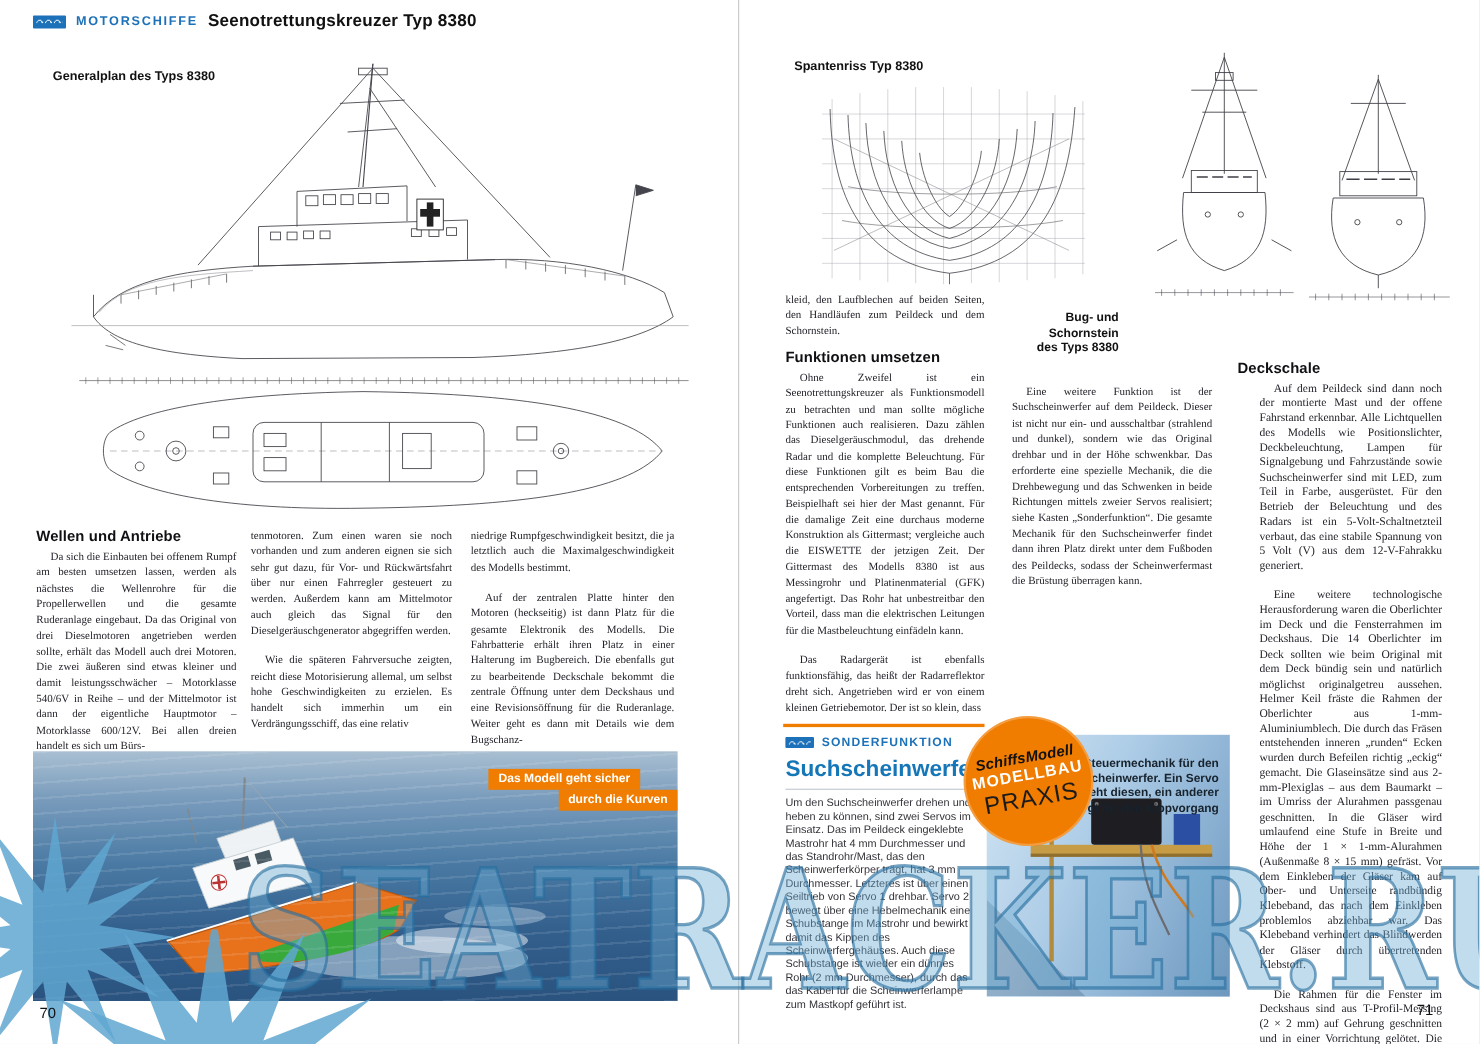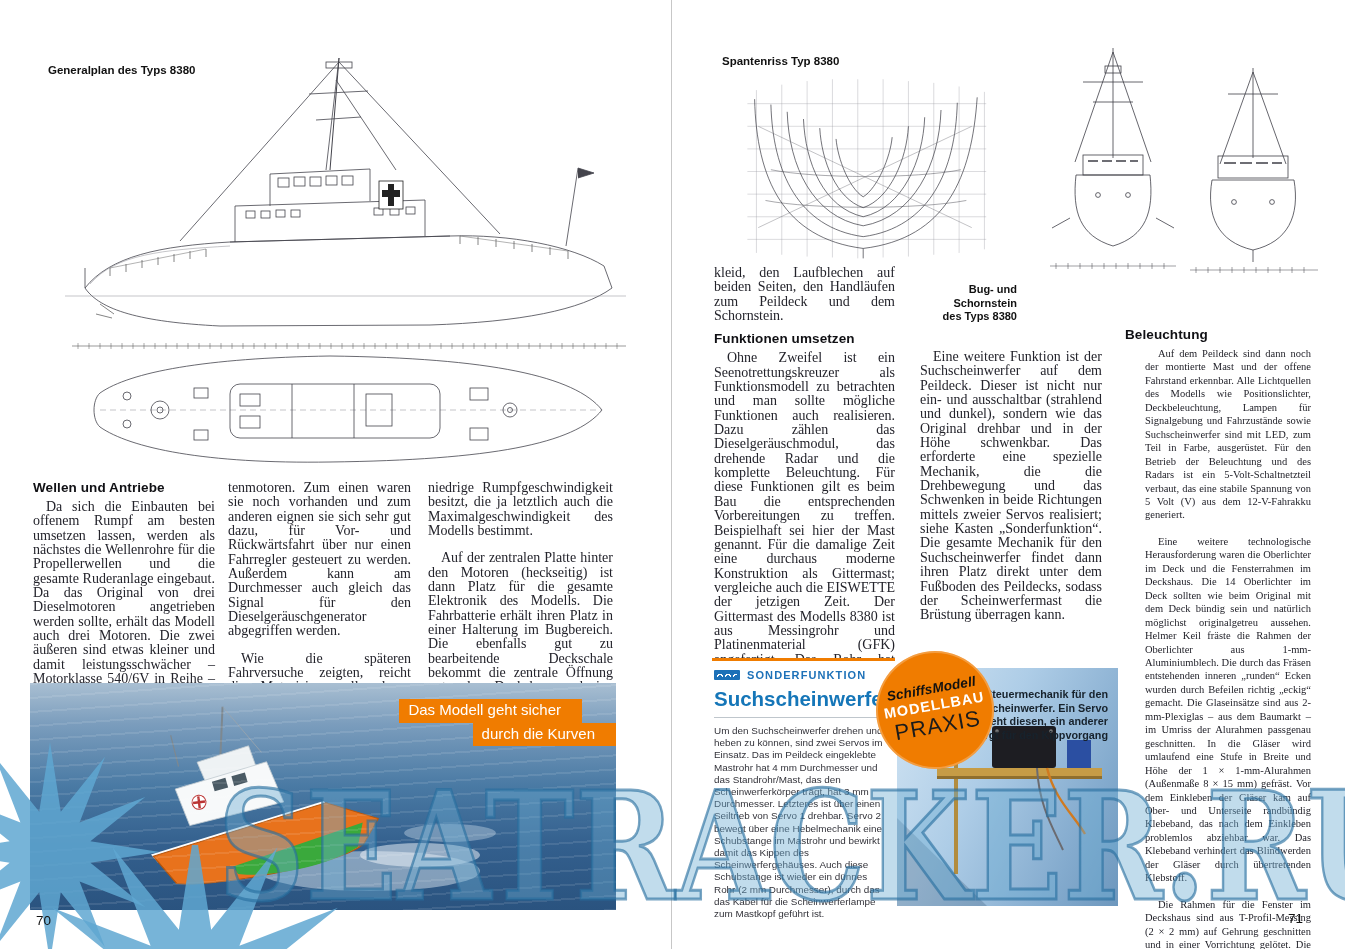--- a/index.html
+++ b/index.html
@@ -13,35 +13,35 @@
   .wave-badge::before{content:"";position:absolute;left:3px;right:3px;top:4px;height:3px;
       background:
         radial-gradient(circle at 3px 3px, transparent 2px, #fff 2px, #fff 3px, transparent 3px);
       background-size:8px 6px;background-repeat:repeat-x;}
   .kicker{color:#1d71b8;font-weight:bold;font-size:11.5px;letter-spacing:1.6px;}
   .head-title{color:#111;font-weight:bold;font-size:15.5px;letter-spacing:.2px;}
 
   .plan-label{font-weight:bold;font-size:11.5px;color:#111;z-index:5;}
 
   
-  .serif{font-family:"Liberation Serif",serif;font-size:14px;line-height:14.35px;
+  .serif{font-family:"Liberation Serif",serif;font-size:10px;line-height:14.35px;
          text-align:justify;color:#23232b;}
   .serif p{margin:0 0 0 0;}
   .serif p.sp{margin-top:13px;}
   .serif p.ind{text-indent:13px;}
   .col-h{font-family:"Liberation Sans",sans-serif;font-weight:bold;font-size:13.5px;
          color:#101014;margin:0 0 5px 0;letter-spacing:.1px;}
 
   
   .sea-photo{background:linear-gradient(180deg,#a9bfd2 0%,#7b9dbd 18%,#4a7aa4 45%,#335f8d 72%,#2a537f 100%);
              overflow:hidden;}
   .sea-streaks{position:absolute;inset:0;background:repeating-linear-gradient(
       176deg, rgba(255,255,255,.10) 0 2px, rgba(255,255,255,0) 2px 14px);}
-  .cap-box{display:inline-block;background:#f07c00;color:#fff;font-weight:normal;
-           font-size:15px;line-height:1.1;padding:3px 21px 4px 9px;white-space:nowrap;}
+  .cap-box{display:inline-block;background:#f07c00;color:#fff;font-weight:bold;
+           font-size:11px;line-height:1.1;padding:3px 9px 4px 9px;white-space:nowrap;}
   .cap-wrap{position:absolute;top:16px;right:0;display:flex;flex-direction:column;align-items:flex-end;z-index:6;}
   .cap-wrap .l1{margin-right:34px;}
 
   .pagenum{font-weight:normal;font-size:13.5px;color:#111;z-index:45;}
 
   
   .gutter{left:671px;top:0;width:1px;height:949px;background:#c7c7c7;}
 
   
   .bugheck{width:92px;text-align:right;font-weight:bold;font-size:11px;line-height:13.5px;color:#111;}
@@ -75,20 +75,25 @@
      font-family:"DejaVu Serif",serif;font-weight:800;font-size:150px;letter-spacing:1px;
      transform:scaleX(.80);transform-origin:left top;
      color:rgba(108,172,210,.42);-webkit-text-stroke:3px rgba(38,110,158,.62);}
   .wm-star{z-index:40;pointer-events:none;}
 </style>
 </head>
 <body>
 
 <div class="page">
 
+  <div class="abs kicker-row" style="left:30px;top:11px;">
+    <span class="wave-badge"></span>
+    <span class="kicker">MOTORSCHIFFE</span>
+    <span class="head-title">Seenotrettungskreuzer Typ 8380</span>
+  </div>
 
   <div class="abs plan-label" style="left:48px;top:64px;">Generalplan des Typs 8380</div>
 
   <svg class="abs" style="left:30px;top:38px;" width="612" height="435" viewBox="0 0 612 435">
     <g stroke="#44444c" stroke-width="0.8" fill="none">
 
       <line x1="300" y1="132" x2="309" y2="20" stroke-width="1"></line>
       <line x1="309" y1="20" x2="296" y2="132"></line>
       <line x1="279" y1="56" x2="338" y2="53"></line>
       <line x1="286" y1="82" x2="331" y2="79"></line>
@@ -163,21 +168,21 @@
     </g>
   </svg>
 
   <div class="abs" style="left:33px;top:480px;width:182px;">
     <div class="col-h">Wellen und Antriebe</div>
     <div class="serif">
         <p class="ind">Da sich die Einbauten bei offenem Rumpf am besten umsetzen lassen, werden als nächstes die Wellenrohre für die Propellerwellen und die gesamte Ruderanlage eingebaut. Da das Original von drei Dieselmotoren angetrieben werden sollte, erhält das Modell auch drei Motoren. Die zwei äußeren sind etwas kleiner und damit leistungsschwächer – Motorklasse 540/6V in Reihe – und der Mittelmotor ist dann der eigentliche Hauptmotor – Motorklasse 600/12V. Bei allen dreien handelt es sich um Bürs-</p>
       </div>
   </div>
   <div class="abs serif" style="left:228px;top:481px;width:183px;">
-    <p>tenmotoren. Zum einen waren sie noch vorhanden und zum anderen eignen sie sich sehr gut dazu, für Vor- und Rückwärtsfahrt über nur einen Fahrregler gesteuert zu werden. Außerdem kann am Durchmesser auch gleich das Signal für den Dieselgeräuschgenerator abgegriffen werden.</p>
+    <p>tenmotoren. Zum einen waren sie noch vorhanden und zum anderen eignen sie sich sehr gut dazu, für Vor- und Rückwärtsfahrt über nur einen Fahrregler gesteuert zu werden. Außerdem kann am Mittelmotor auch gleich das Signal für den Dieselgeräuschgenerator abgegriffen werden.</p>
     <p class="sp ind">Wie die späteren Fahrversuche zeigten, reicht diese Motorisierung allemal, um selbst hohe Geschwindigkeiten zu erzielen. Es handelt sich immerhin um ein Verdrängungsschiff, das eine relativ</p>
   </div>
   <div class="abs serif" style="left:428px;top:481px;width:185px;">
     <p>niedrige Rumpfgeschwindigkeit besitzt, die ja letztlich auch die Maximalgeschwindigkeit des Modells bestimmt.</p>
     <p class="sp ind">Auf der zentralen Platte hinter den Motoren (heckseitig) ist dann Platz für die gesamte Elektronik des Modells. Die Fahrbatterie erhält ihren Platz in einer Halterung im Bugbereich. Die ebenfalls gut zu bearbeitende Deckschale bekommt die zentrale Öffnung unter dem Deckshaus und eine Revisionsöffnung für die Ruderanlage. Weiter geht es dann mit Details wie dem Bugschanz-</p>
   </div>
 
   <div class="abs sea-photo" style="left:30px;top:683px;width:586px;height:227px;">
     <div class="sea-streaks"></div>
     <svg width="586" height="227" viewBox="0 0 586 227">
@@ -286,21 +291,21 @@
       <p class="ind">Ohne Zweifel ist ein Seenotrettungskreuzer als Funktionsmodell zu betrachten und man sollte mögliche Funktionen auch realisieren. Dazu zählen das Dieselgeräuschmodul, das drehende Radar und die komplette Beleuchtung. Für diese Funktionen gilt es beim Bau die entsprechenden Vorbereitungen zu treffen. Beispielhaft sei hier der Mast genannt. Für die damalige Zeit eine durchaus moderne Konstruktion als Gittermast; vergleiche auch die EISWETTE der jetzigen Zeit. Der Gittermast des Modells 8380 ist aus Messingrohr und Platinenmaterial (GFK) angefertigt. Das Rohr hat unbestreitbar den Vorteil, dass man die elektrischen Leitungen für die Mastbeleuchtung einfädeln kann.</p>
       <p class="sp ind">Das Radargerät ist ebenfalls funktionsfähig, das heißt der Radarreflektor dreht sich. Angetrieben wird er von einem kleinen Getriebemotor. Der ist so klein, dass</p>
     </div>
   </div>
 
   <div class="abs serif" style="left:920px;top:337px;width:182px;">
     <p class="sp ind">Eine weitere Funktion ist der Suchscheinwerfer auf dem Peildeck. Dieser ist nicht nur ein- und ausschaltbar (strahlend und dunkel), sondern wie das Original drehbar und in der Höhe schwenkbar. Das erforderte eine spezielle Mechanik, die die Drehbewegung und das Schwenken in beide Richtungen mittels zweier Servos realisiert; siehe Kasten „Sonderfunktion“. Die gesamte Mechanik für den Suchscheinwerfer findet dann ihren Platz direkt unter dem Fußboden des Peildecks, sodass der Scheinwerfermast die Brüstung überragen kann.</p>
   </div>
 
   <div class="abs" style="left:1125px;top:327px;width:186px;">
-    <div class="col-h">Beleuchtung</div>
+    <div class="col-h">Deckschale</div>
     <div class="serif" style="font-size:10.5px;line-height:13.45px;margin-left:20px;">
       <p class="ind">Auf dem Peildeck sind dann noch der montierte Mast und der offene Fahrstand erkennbar. Alle Lichtquellen des Modells wie Positionslichter, Deckbeleuchtung, Lampen für Signalgebung und Fahrzustände sowie Suchscheinwerfer sind mit LED, zum Teil in Farbe, ausgerüstet. Für den Betrieb der Beleuchtung und des Radars ist ein 5-Volt-Schaltnetzteil verbaut, das eine stabile Spannung von 5 Volt (V) aus dem 12-V-Fahrakku generiert.</p>
       <p class="sp ind">Eine weitere technologische Herausforderung waren die Oberlichter im Deck und die Fensterrahmen im Deckshaus. Die 14 Oberlichter im Deck sollten wie beim Original mit dem Deck bündig sein und natürlich möglichst originalgetreu aussehen. Helmer Keil fräste die Rahmen der Oberlichter aus 1-mm-Aluminiumblech. Die durch das Fräsen entstehenden inneren „runden“ Ecken wurden durch Befeilen richtig „eckig“ gemacht. Die Glaseinsätze sind aus 2-mm-Plexiglas – aus dem Baumarkt – im Umriss der Alurahmen passgenau geschnitten. In die Gläser wird umlaufend eine Stufe in Breite und Höhe der 1 × 1-mm-Alurahmen (Außenmaße 8 × 15 mm) gefräst. Vor dem Einkleben der Gläser kam auf Ober- und Unterseite randbündig Klebeband, das nach dem Einkleben problemlos abziehbar war. Das Klebeband verhindert das Blindwerden der Gläser durch übertretenden Klebstoff.</p>
       <p class="sp ind">Die Rahmen für die Fenster im Deckshaus sind aus T-Profil-Messing (2 × 2 mm) auf Gehrung geschnitten und in einer Vorrichtung gelötet. Die Gläser sind wie bei den Oberlichtern aus Plexiglas passgerecht gefräst und auf der Innenseite in die Rahmen eingeklebt. Die Rah-</p>
     </div>
   </div>
 
   <div class="abs sf-box" style="left:712px;top:658px;width:183px;height:248px;">
     <div class="sf-kicker-row">
       <span class="wave-badge" style="width:26px;height:10px;"></span>

